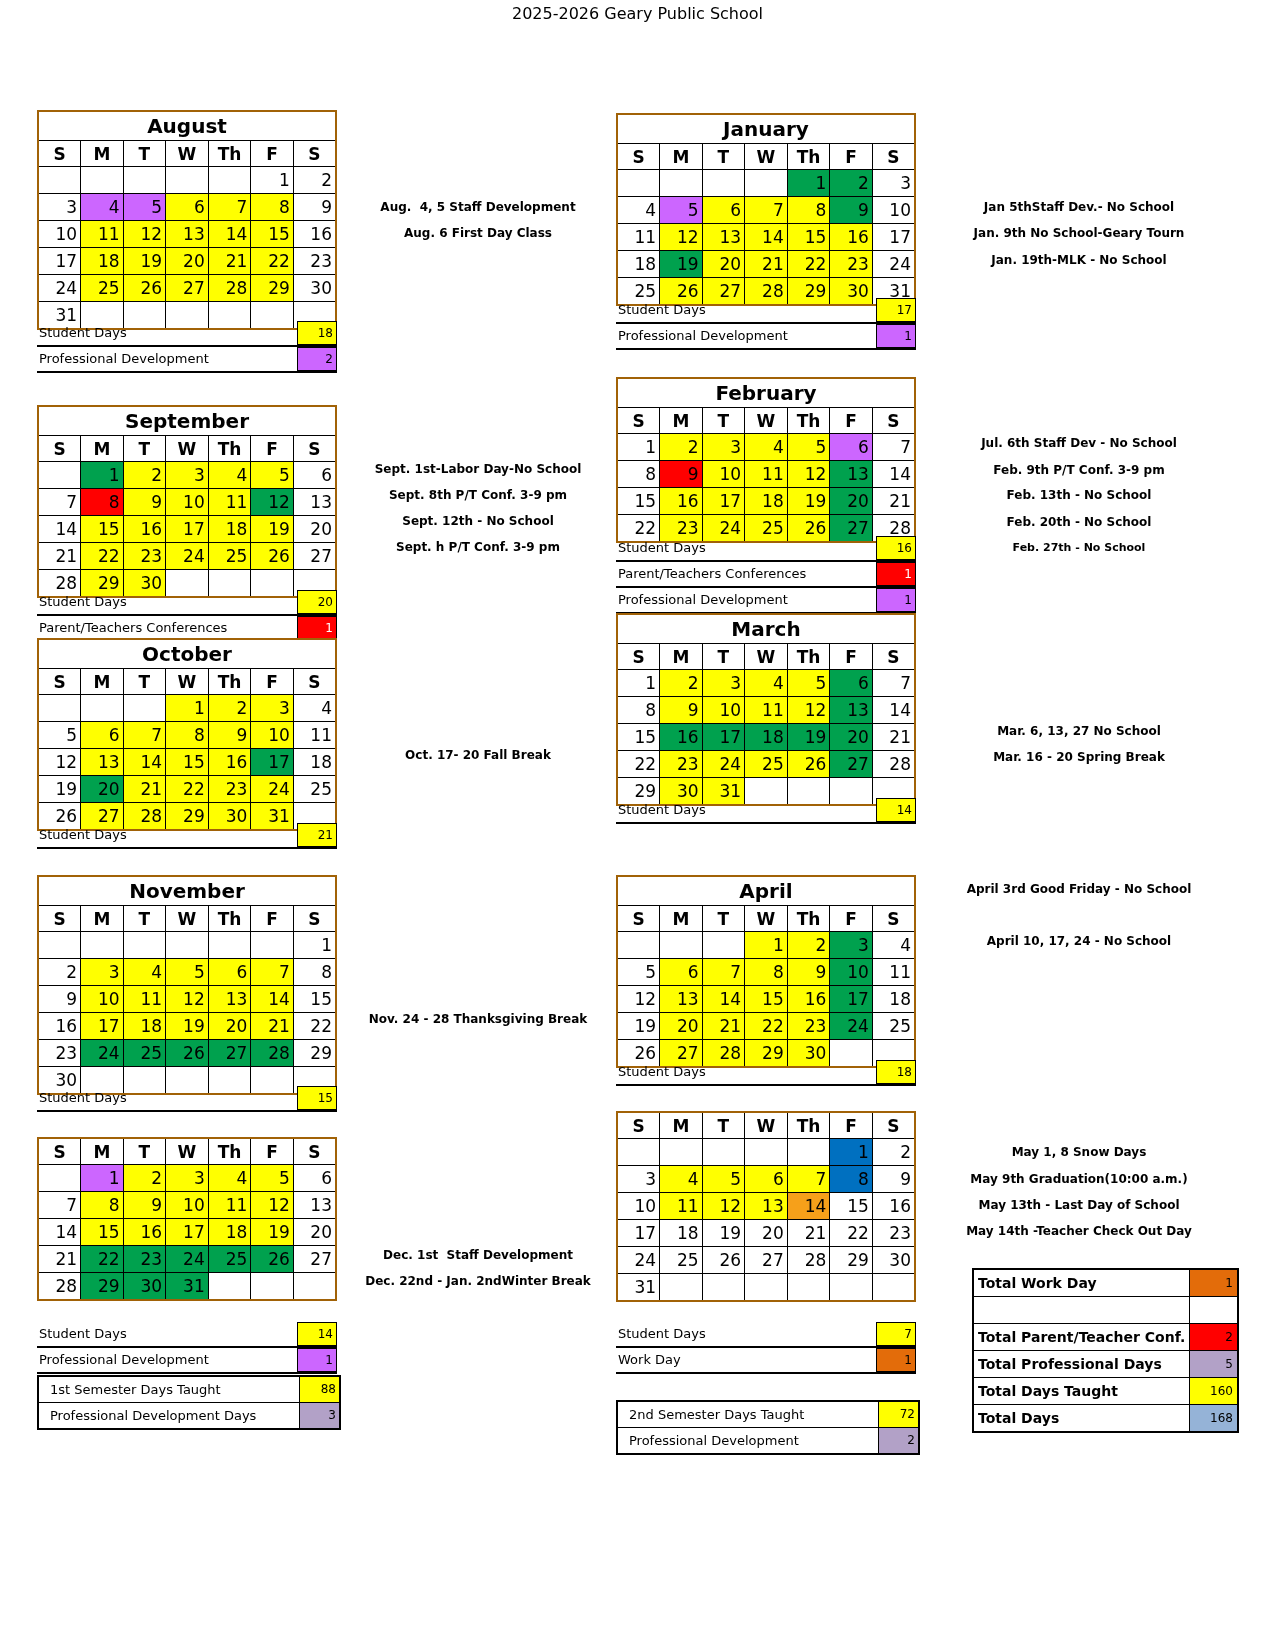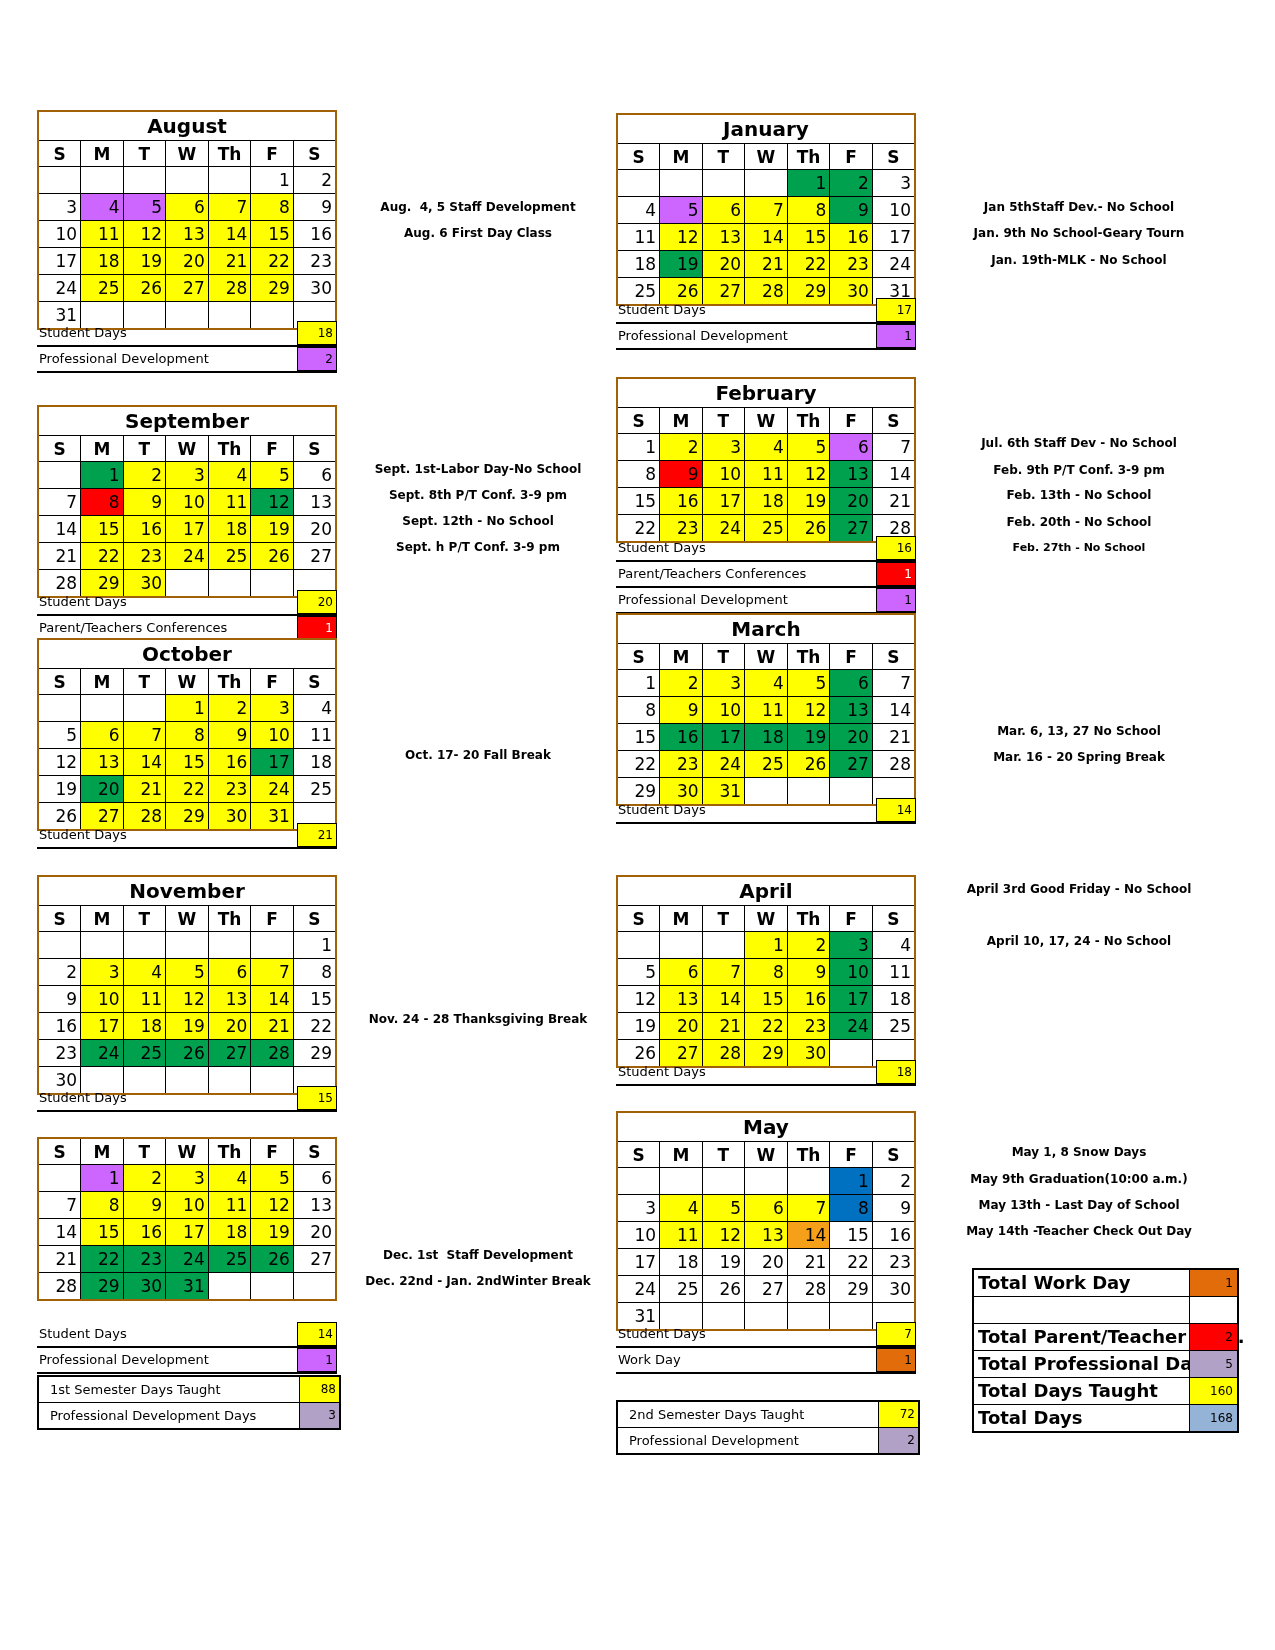--- a/index.html
+++ b/index.html
@@ -20,31 +20,32 @@
   .sumrow .val.c-red{color:#fff;}
   .boxgrp{position:absolute;width:300px;border:2px solid #000;background:#fff;}
   .boxrow{position:relative;height:25px;border-bottom:1px solid #000;font-size:13px;}
   .boxrow:last-child{border-bottom:none;}
   .boxrow .lbl{position:absolute;left:3px;top:0;line-height:25px;margin-left:8px;}
   .boxrow .val{position:absolute;right:0;top:0;width:40px;height:25px;border-left:1px solid #000;
                text-align:right;line-height:25px;padding-right:3px;box-sizing:border-box;font-size:12px;}
   .totals{position:absolute;width:263px;border:2px solid #000;background:#fff;}
   .totrow{position:relative;height:26px;border-bottom:1px solid #000;}
   .totrow:last-child{border-bottom:none;}
-  .totrow .lbl{position:absolute;left:4px;top:0;line-height:26px;font-weight:bold;font-size:18px;white-space:nowrap;}
+  .totrow .lbl{position:absolute;left:4px;top:0;line-height:26px;font-weight:bold;font-size:14px;white-space:nowrap;}
   .totrow .val{position:absolute;right:0;top:0;width:48px;height:26px;border-left:1px solid #000;
                text-align:right;line-height:26px;padding-right:4px;box-sizing:border-box;font-size:12px;}
   .note{position:absolute;width:300px;text-align:center;font-weight:bold;font-size:12px;
         line-height:18px;white-space:pre;}
   .note.small{font-size:11px;}
 </style>
 </head>
 <body>
 
 <div id="page">
+  <div id="page-title">2025-2026 Geary Public School</div>
 <div class="month" style="left: 37px; top: 110px;">
       <table class="cal">
         <tbody>
           <tr>
             <td class="mtitle" colspan="7">August</td>
           </tr>
           <tr>
             <td class="dh">S</td>
             <td class="dh">M</td>
             <td class="dh">T</td>
@@ -667,23 +668,20 @@
         </tbody>
       </table>
       <div class="sumrow" style="top:185px">
         <span class="lbl">Student Days</span>
         <span class="val" style="background:#FFFF00">18</span>
       </div>
     </div>
     <div class="month" style="left: 616px; top: 1111px;">
       <table class="cal">
         <tbody>
-          <tr>
-            <td class="mtitle" colspan="7">May</td>
-          </tr>
           <tr>
             <td class="dh">S</td>
             <td class="dh">M</td>
             <td class="dh">T</td>
             <td class="dh">W</td>
             <td class="dh">Th</td>
             <td class="dh">F</td>
             <td class="dh">S</td>
           </tr>
           <tr>

